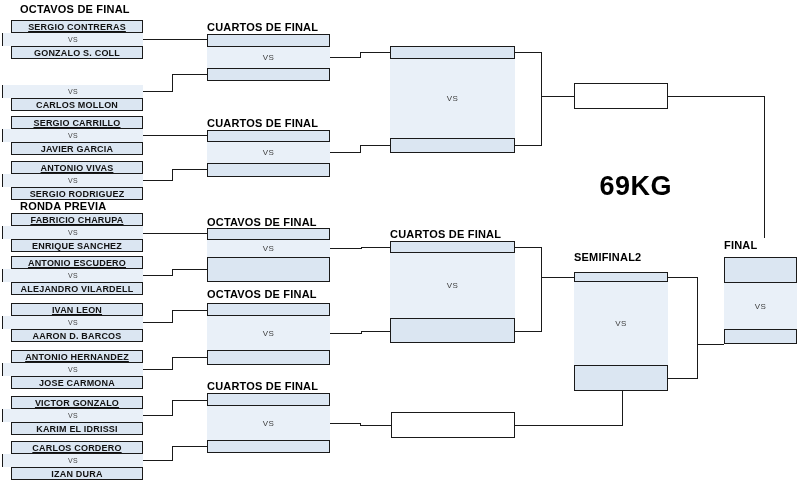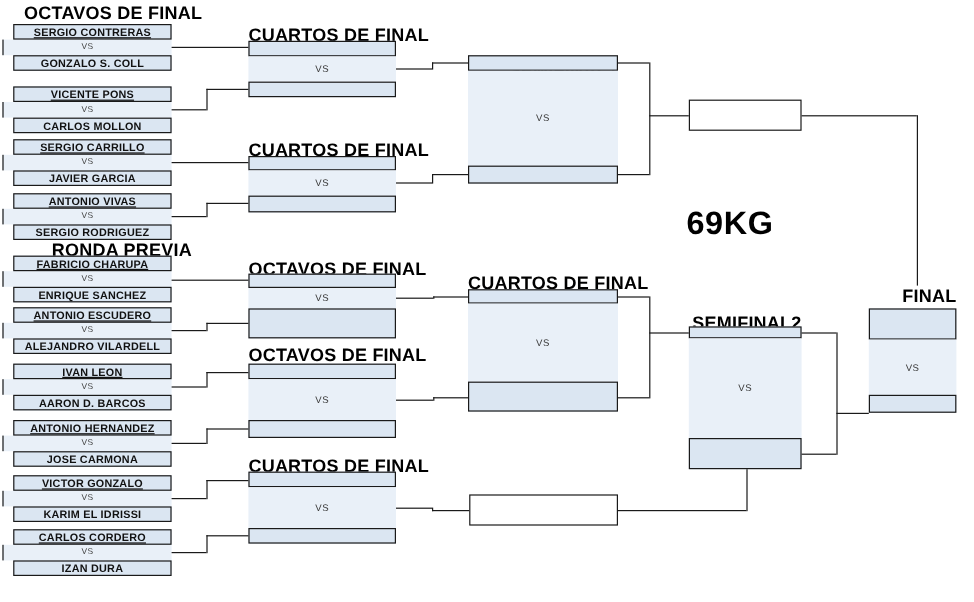--- a/index.html
+++ b/index.html
@@ -26,24 +26,24 @@
     background:var(--band);border-left:1px solid var(--line);
     display:flex;align-items:center;justify-content:center;
   }
   .vstxt{font-size:7px;color:#444;letter-spacing:.4px;}
   
   .slot{position:absolute;box-sizing:border-box;background:var(--slot);border:1px solid var(--line);}
   .band{position:absolute;background:var(--band);display:flex;align-items:center;justify-content:center;}
   .band .vstxt{font-size:8px;color:#3d3d3d;}
   .wbox{position:absolute;box-sizing:border-box;background:#fff;border:1px solid var(--line);}
   .hdr{
-    position:absolute;font-weight:bold;font-size:15px;color:#000;
-    text-align:right;white-space:nowrap;letter-spacing:.2px;
-  }
-  .weight{position:absolute;left:572px;top:171px;width:100px;text-align:left;
+    position:absolute;font-weight:bold;font-size:11px;color:#000;
+    text-align:left;white-space:nowrap;letter-spacing:.2px;
+  }
+  .weight{position:absolute;left:572px;top:171px;width:100px;text-align:right;
     font-weight:bold;font-size:27px;color:#000;letter-spacing:.5px;}
   .lh,.lv{position:absolute;background:var(--line);}
   .lh{height:1px;} .lv{width:1px;}
 </style>
 </head>
 <body>
 
 <div id="canvas">
 
   <div class="hdr" style="left:20px;top:3px;width:140px">OCTAVOS DE FINAL</div>
@@ -53,21 +53,20 @@
     <div class="vsband">
         <span class="vstxt">VS</span>
       </div>
     <div class="nbox top">SERGIO CONTRERAS</div>
     <div class="nbox bot">GONZALO S. COLL</div>
   </div>
   <div class="match" style="top:72px">
     <div class="vsband">
         <span class="vstxt">VS</span>
       </div>
-    <div class="nbox top">VICENTE PONS</div>
     <div class="nbox bot">CARLOS MOLLON</div>
   </div>
   <div class="match" style="top:116px">
     <div class="vsband">
         <span class="vstxt">VS</span>
       </div>
     <div class="nbox top">SERGIO CARRILLO</div>
     <div class="nbox bot">JAVIER GARCIA</div>
   </div>
   <div class="match" style="top:161px">
@@ -165,21 +164,21 @@
   <div class="hdr" style="left:390px;top:228px;width:125px">CUARTOS DE FINAL</div>
   <div class="slot" style="left:390px;top:241px;width:125px;height:12px"></div>
   <div class="band" style="left:390px;top:253px;width:125px;height:65px">
       <span class="vstxt">VS</span>
     </div>
   <div class="slot" style="left:390px;top:318px;width:125px;height:25px"></div>
 
   <div class="wbox" style="left:574px;top:83px;width:94px;height:26px"></div>
   <div class="wbox" style="left:391px;top:412px;width:124px;height:26px"></div>
 
-  <div class="hdr" style="left:574px;top:261px;width:94px">SEMIFINAL2</div>
+  <div class="hdr" style="left:574px;top:251px;width:94px">SEMIFINAL2</div>
   <div class="slot" style="left:574px;top:272px;width:94px;height:10px"></div>
   <div class="band" style="left:574px;top:282px;width:94px;height:83px">
       <span class="vstxt">VS</span>
     </div>
   <div class="slot" style="left:574px;top:365px;width:94px;height:26px"></div>
 
   <div class="hdr" style="left:724px;top:239px;width:73px">FINAL</div>
   <div class="slot" style="left:724px;top:257px;width:73px;height:26px"></div>
   <div class="band" style="left:724px;top:283px;width:73px;height:46px">
       <span class="vstxt">VS</span>

